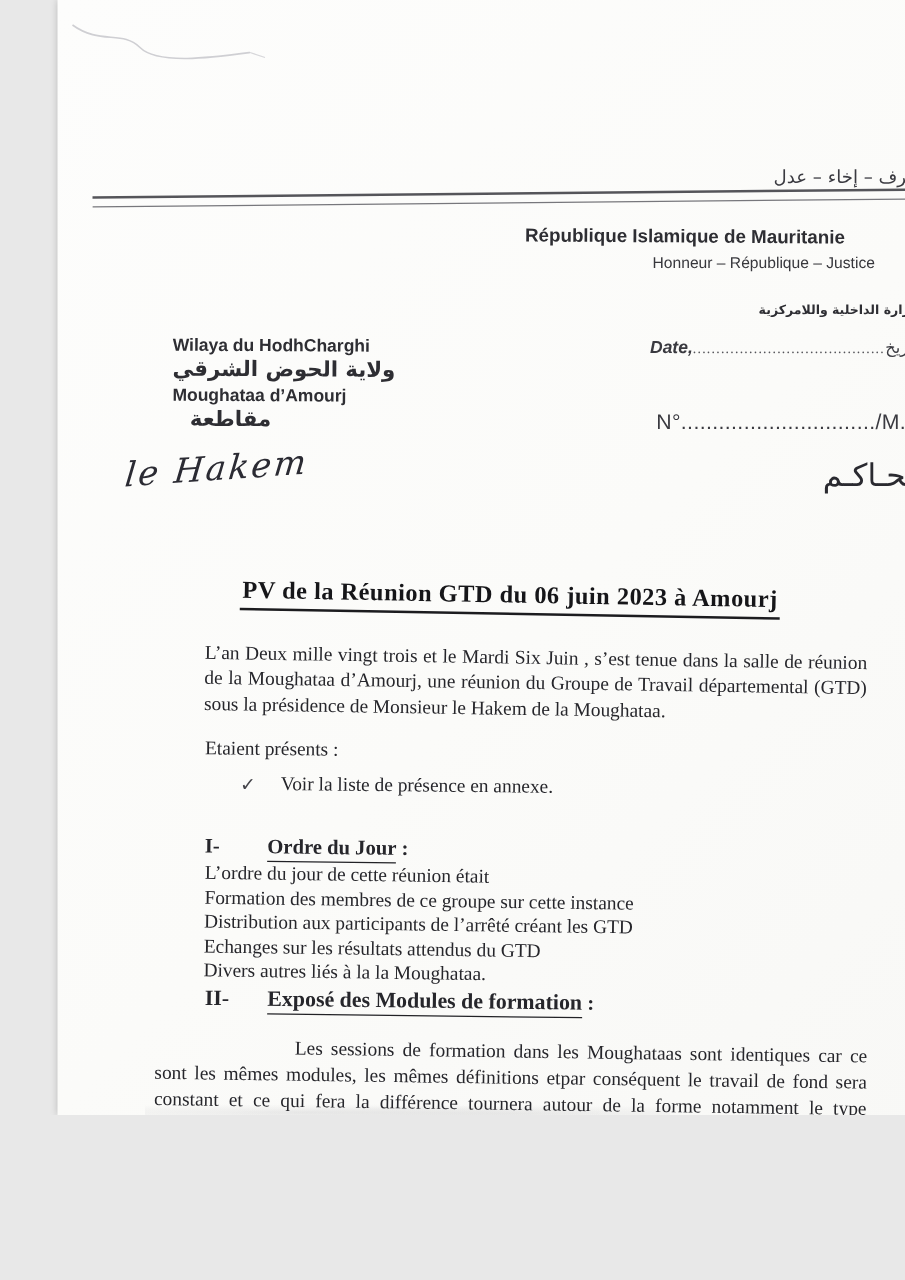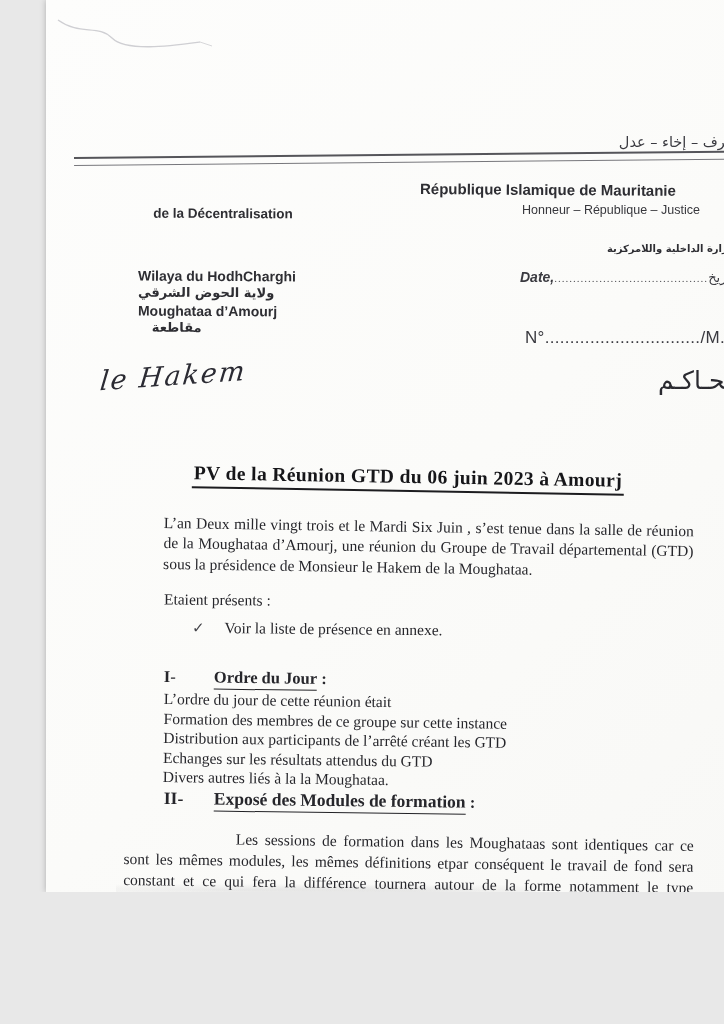--- a/index.html
+++ b/index.html
@@ -31,21 +31,21 @@
     font-size:13.5px;line-height:1.45;color:#2e2e33;transform:rotate(0.3deg);}
   .ministry-ar{top:243px;right:36px;font-size:10px;font-weight:bold;color:#2e2e33;}
 
   .date-row{top:269px;left:474px;width:218px;display:flex;align-items:baseline;
     font-size:14px;color:#3a3a40;}
   .date-label{font-style:italic;font-weight:bold;font-family:"Liberation Sans",sans-serif;}
   .date-dots{flex:1;overflow:hidden;white-space:nowrap;font-size:11px;letter-spacing:1px;color:#55555a;}
   .date-ar{font-size:13px;color:#3a3a40;}
 
   .wilaya-block{top:267px;left:92px;font-size:14px;line-height:1.3;color:#2e2e33;transform:rotate(0.3deg);}
-  .wilaya-block .ar{font-size:13px;font-weight:bold;display:block;text-align:left;}
+  .wilaya-block .ar{font-size:17px;font-weight:bold;display:block;text-align:left;}
   .wilaya-block .ar.indent{padding-left:14px;}
 
   .number-line{top:328px;left:479px;font-size:17px;color:#3a3a40;letter-spacing:.3px;}
 
   .hakem-script{top:360px;left:54px;font-family:"DejaVu Serif",serif;
     font-style:italic;font-size:27px;color:#2b2b33;
     transform:rotate(-4deg) skewX(-10deg);letter-spacing:2px;}
   .hakem-ar{top:366px;right:30px;font-size:25px;color:#2a2a30;letter-spacing:1px;}
 
   
@@ -94,21 +94,20 @@
   <div class="abs fold-line"></div>
   <div class="abs bottom-smudge"></div>
 
   <div class="abs ar arabic-motto">شرف – إخاء – عدل</div>
   <div class="abs double-rule"></div>
 
   <div class="abs sans bold republic">République Islamique de Mauritanie</div>
   <div class="abs sans motto-fr">Honneur – République – Justice</div>
 
   <div class="abs sans bold ministry-fr">
-    <div>de la Décentralisation</div>
   </div>
   <div class="abs ar ministry-ar">وزارة الداخلية واللامركزية</div>
 
   <div class="abs date-row">
     <span class="date-label">Date,</span>
     <span class="date-dots">..............................................</span>
     <span class="ar date-ar">بتاريخ</span>
   </div>
 
   <div class="abs sans wilaya-block">

